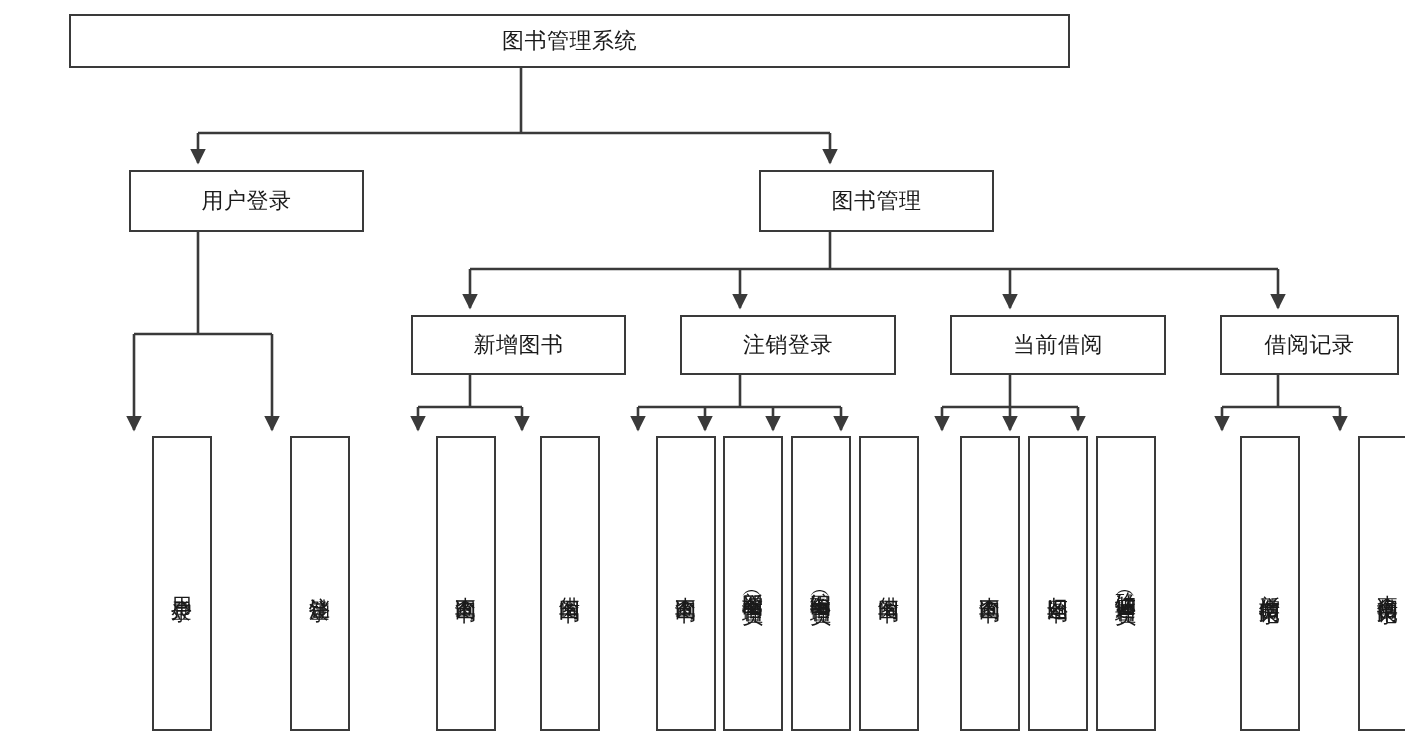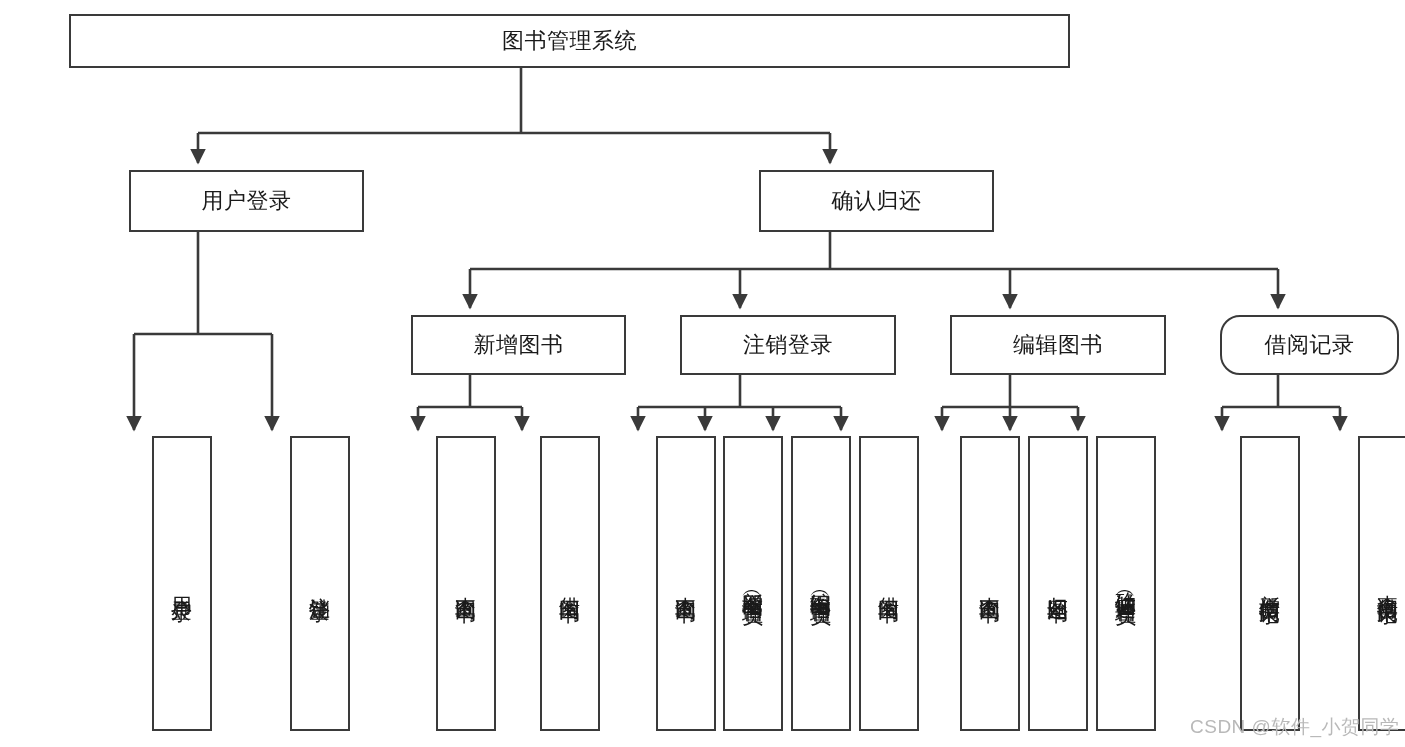--- a/index.html
+++ b/index.html
@@ -121,33 +121,33 @@
   </svg>
 
   <div class="node lvl-root" style="left:21px; top:14px; width:1001px; height:54px;">
     <span class="node-label">图书管理系统</span>
   </div>
 
   <div class="node" style="left:81px; top:170px; width:235px; height:62px;">
     <span class="node-label">用户登录</span>
   </div>
   <div class="node" style="left:711px; top:170px; width:235px; height:62px;">
-    <span class="node-label">确认归还</span>
+    <span class="node-label">图书管理</span>
   </div>
 
   <div class="node" style="left:363px; top:315px; width:215px; height:60px;">
     <span class="node-label">新增图书</span>
   </div>
   <div class="node" style="left:632px; top:315px; width:216px; height:60px;">
     <span class="node-label">注销登录</span>
   </div>
   <div class="node" style="left:902px; top:315px; width:216px; height:60px;">
-    <span class="node-label">编辑图书</span>
+    <span class="node-label">当前借阅</span>
   </div>
-  <div class="node" style="left:1172px; top:315px; width:179px; height:60px;border-radius:20px;">
+  <div class="node" style="left:1172px; top:315px; width:179px; height:60px;">
     <span class="node-label">借阅记录</span>
   </div>
 
   <div class="node leaf" style="left:104px; top:436px; width:60px; height:295px;">
     <span class="node-label">用户登录</span>
   </div>
   <div class="node leaf" style="left:242px; top:436px; width:60px; height:295px;">
     <span class="node-label">注销登录</span>
   </div>
 
@@ -181,15 +181,14 @@
     <span class="node-label">确认归还（管理员）</span>
   </div>
 
   <div class="node leaf" style="left:1192px; top:436px; width:60px; height:295px;">
     <span class="node-label">新增借阅记录</span>
   </div>
   <div class="node leaf" style="left:1310px; top:436px; width:60px; height:295px;">
     <span class="node-label">查询借阅记录</span>
   </div>
 
-  <div class="watermark">CSDN @软件_小贺同学</div>
 
 </div>
 
 </body></html>

